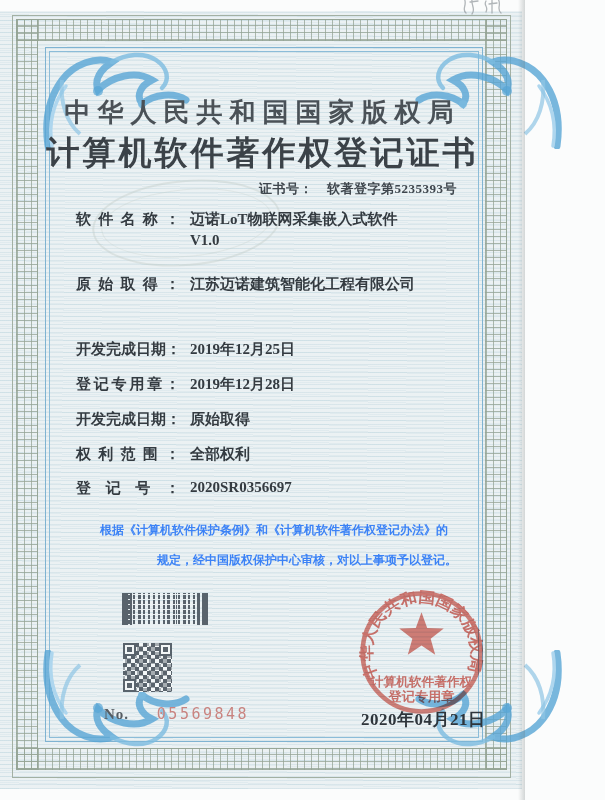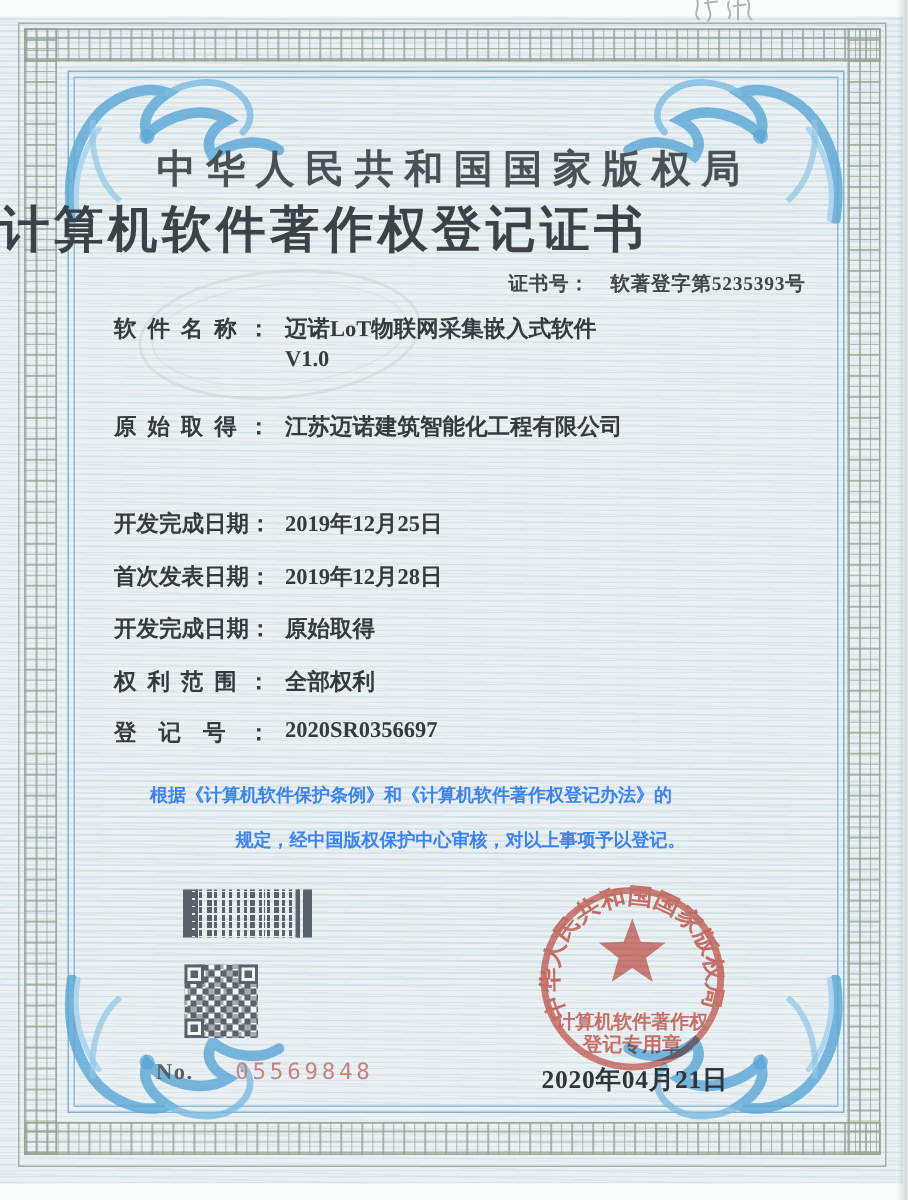--- a/index.html
+++ b/index.html
@@ -1,21 +1,21 @@
 <!DOCTYPE html>
 <html><head>
 <meta charset="utf-8">
 <style>
   html,body{margin:0;padding:0;}
   body{
     width:605px;height:800px;overflow:hidden;
     background:#fbfcfc;
     font-family:"Liberation Serif","DejaVu Serif",serif;
   }
-  .photo{position:relative;width:605px;height:800px;}
+  .photo{position:relative;width:525px;height:800px;}
   .photo::after{
     content:"";position:absolute;top:0;right:0;bottom:0;width:7px;
     background:linear-gradient(90deg,rgba(0,0,0,0),rgba(90,100,100,.25));
     pointer-events:none;
   }
   
   .paper{
     position:absolute;left:0;top:11px;right:3px;bottom:11px;
     background-color:#ebf1f3;
     background-image:
@@ -42,21 +42,21 @@
   .corner-bl{left:42px;top:650px;transform:scaleY(-1);}
   .corner-br{left:403px;top:650px;transform:scale(-1,-1);}
   
   .emboss{position:absolute;left:92px;top:180px;width:185px;height:82px;
     border:2px solid rgba(195,206,200,.42);border-radius:50%;transform:rotate(-5deg);}
   .emboss::after{content:"";position:absolute;inset:7px;border:1px solid rgba(195,206,200,.3);border-radius:50%;}
   
   .t{position:absolute;color:#3c434a;}
   .authority{left:0;right:0;top:95px;text-align:center;font-size:26px;font-weight:600;
     letter-spacing:7px;color:#4a5157;}
-  .cert-title{left:0;right:0;top:131px;text-align:left;font-size:33px;font-weight:700;
+  .cert-title{left:0;right:0;top:131px;text-align:center;font-size:33px;font-weight:700;
     letter-spacing:3px;color:#3b4248;}
   .cert-no{right:68px;top:180px;font-size:13px;font-weight:700;letter-spacing:.5px;color:#3f464d;}
   .cert-no .gap{display:inline-block;width:14px;}
   .frow{position:absolute;left:76px;font-size:15px;font-weight:700;color:#343b41;white-space:nowrap;}
   .flabel{display:inline-block;width:104px;text-align:justify;text-align-last:justify;}
   .fvalue{position:absolute;left:114px;white-space:nowrap;font-weight:600;}
   .v2{position:absolute;left:190px;font-size:15px;font-weight:600;color:#343b41;}
   .statement{position:absolute;left:76px;width:462px;font-size:12px;font-weight:600;
     color:#3b82f6;line-height:30px;}
   .statement .l1{display:block;text-indent:2em;}
@@ -165,21 +165,21 @@
     <span class="flabel">原始取得：</span>
     <span class="fvalue">江苏迈诺建筑智能化工程有限公司</span>
   </div>
 
   <div class="frow" style="top:340px">
     <span class="flabel">开发完成日期：</span>
     <span class="fvalue">2019年12月25日</span>
   </div>
 
   <div class="frow" style="top:375px">
-    <span class="flabel">首次发表日期：</span>
+    <span class="flabel">登记专用章：</span>
     <span class="fvalue">2019年12月28日</span>
   </div>
 
   <div class="frow" style="top:410px">
     <span class="flabel">开发完成日期：</span>
     <span class="fvalue">原始取得</span>
   </div>
 
   <div class="frow" style="top:445px">
     <span class="flabel">权利范围：</span>

